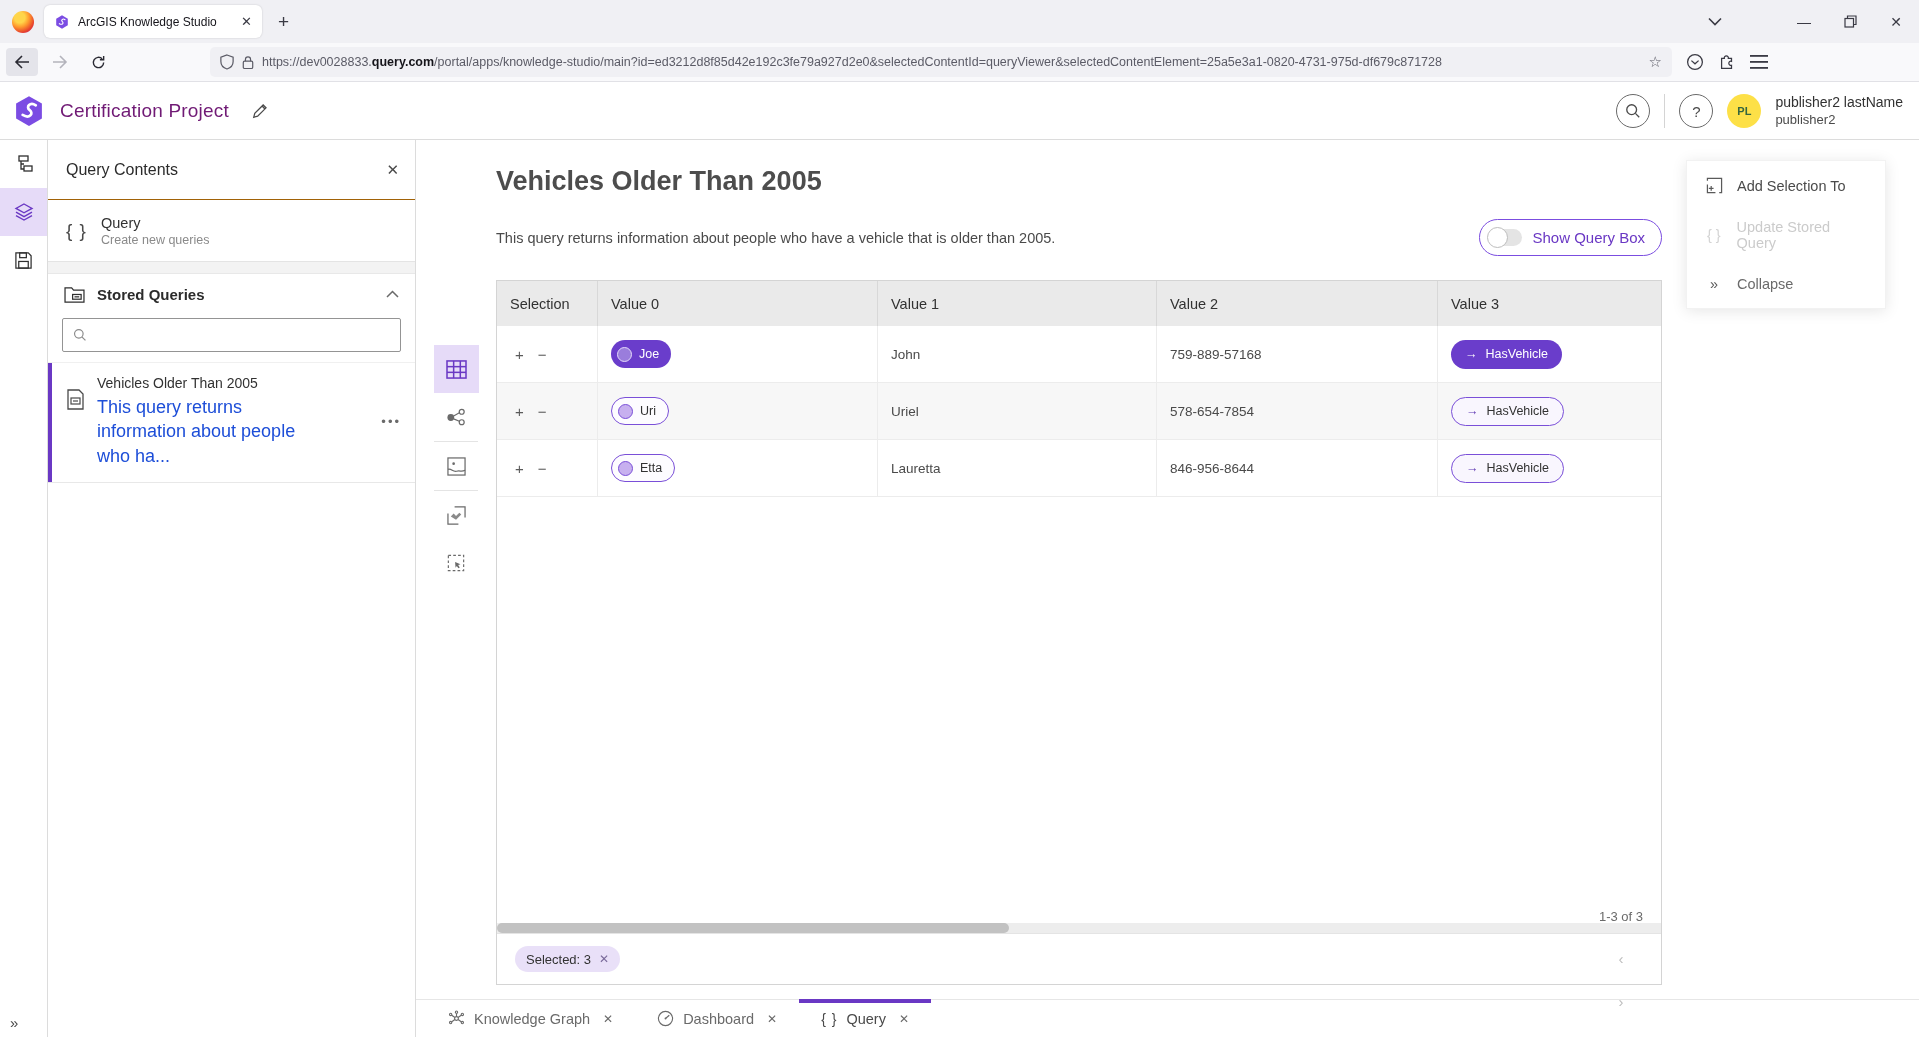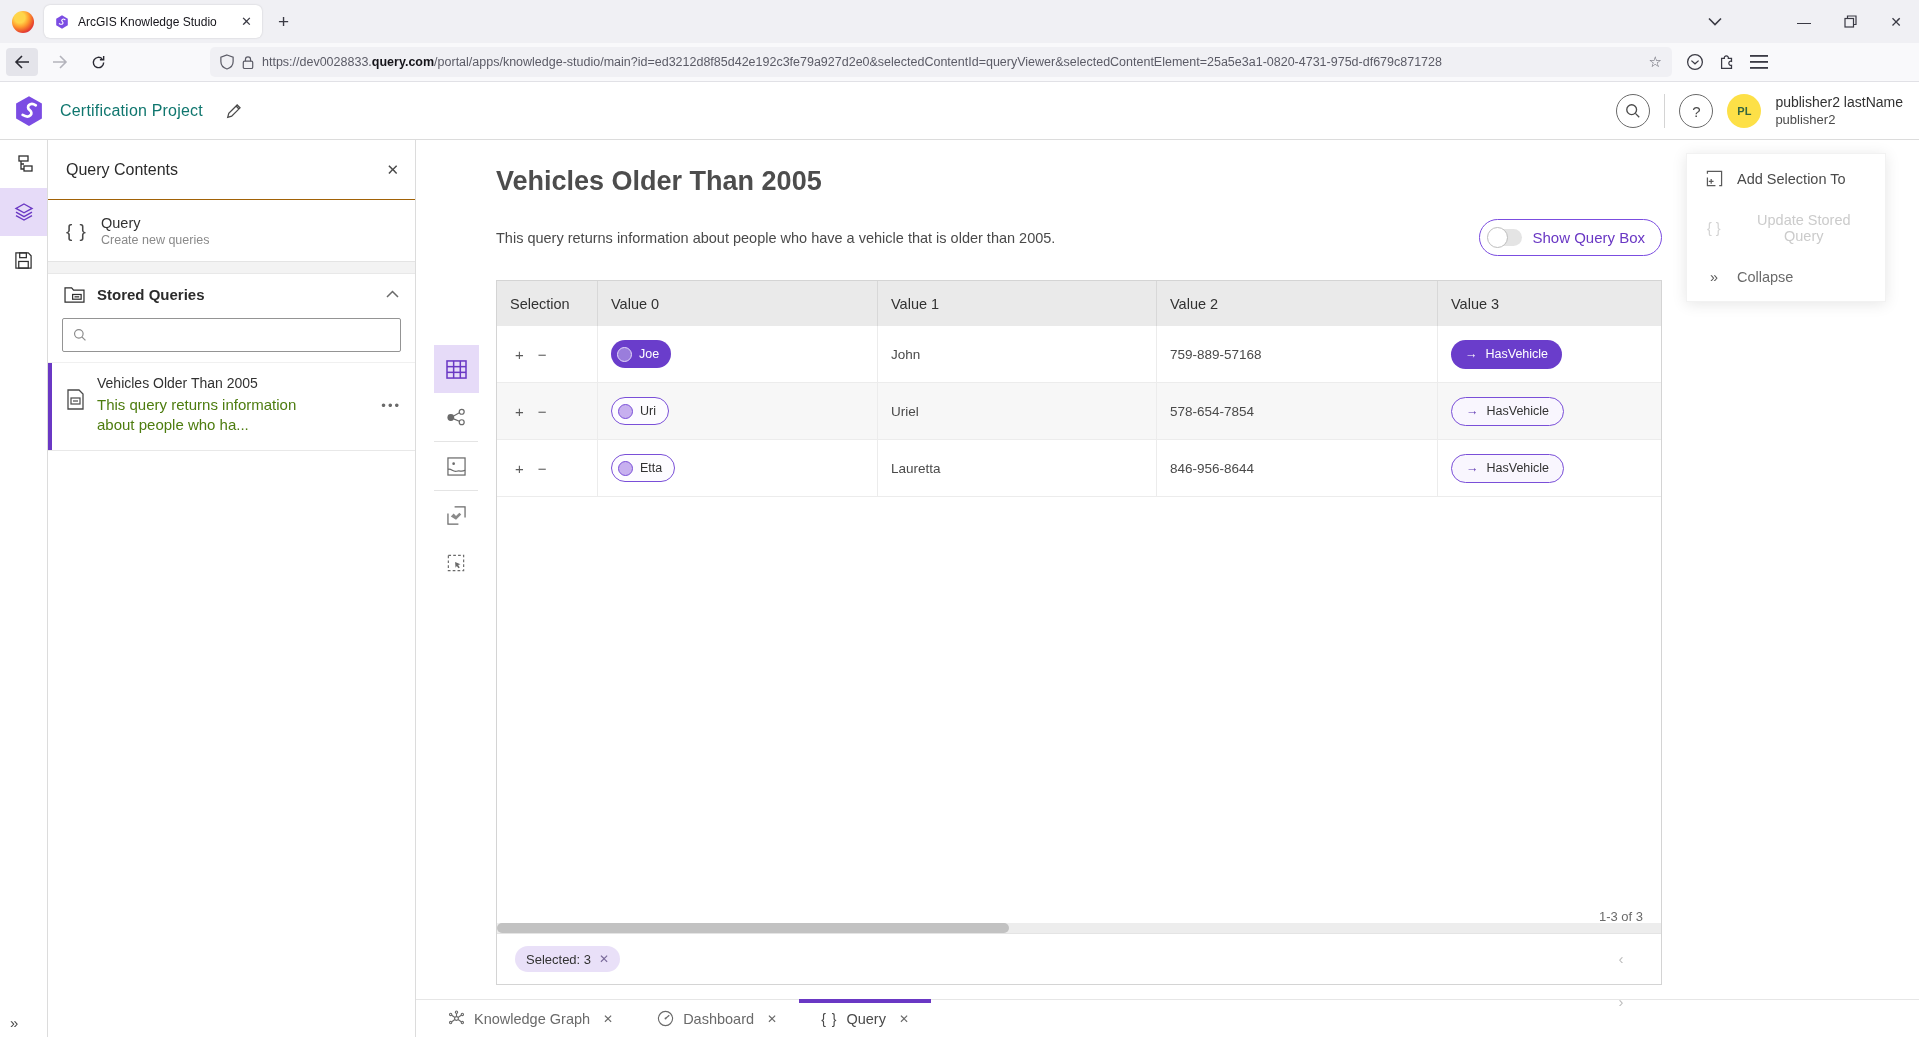--- a/index.html
+++ b/index.html
@@ -27,21 +27,21 @@
   .urlbar { flex:0 0 auto; width:1462px; height:30px; margin-left:96px; background:#f0f0f4; border-radius:5px;
             display:flex; align-items:center; padding:0 10px; gap:8px; }
   .url-text { font-size:12.5px; color:#5b5b66; white-space:nowrap; overflow:hidden; flex:1; }
   .url-text b { color:#15141a; font-weight:bold; }
   .url-star { color:#5b5b66; font-size:15px; }
   .toolbar-icons { display:flex; align-items:center; gap:14px; margin-left:14px; color:#3a3a44; }
 
   
   .app-header { height:58px; background:#fff; border-bottom:1px solid #dcdcdc; display:flex; align-items:center; position:relative; }
   .app-logo { width:34px; height:34px; margin:0 14px 0 12px; }
-  .app-title { font-size:16px; color:#0f766e; letter-spacing:.2px; }
+  .app-title { font-size:19px; color:#701a75; letter-spacing:.2px; }
   .edit-pencil { margin-left:22px; color:#4a4a4a; }
   .header-right { position:absolute; right:16px; top:0; height:58px; display:flex; align-items:center; gap:14px; }
   .circle-btn { width:34px; height:34px; border:1px solid #6a6a6a; border-radius:50%; display:flex; align-items:center; justify-content:center; color:#4a4a4a; font-size:15px; }
   .hdr-divider { width:1px; height:34px; background:#d4d4d4; }
   .avatar { width:34px; height:34px; border-radius:50%; background:#fde047; color:#35663f; font-size:11px; font-weight:bold; display:flex; align-items:center; justify-content:center; }
   .user-block { line-height:1.25; }
   .user-name { font-size:14px; color:#323232; }
   .user-sub { font-size:13px; color:#4a4a4a; }
 
   
@@ -62,21 +62,21 @@
   .qi-sub { font-size:12.5px; color:#8a8a8a; margin-top:2px; }
   .panel-gap { height:12px; background:#f3f3f3; border-bottom:1px solid #e8e8e8; }
   .stored-header { height:40px; display:flex; align-items:center; gap:12px; padding:0 16px 0 16px; }
   .stored-title { font-size:15px; color:#2b2b2b; font-weight:bold; flex:1; }
   .search-wrap { margin:4px 14px 10px 14px; }
   .search-box { height:34px; border:1px solid #949494; border-radius:2px; background:#fff; display:flex; align-items:center; padding:0 10px; gap:8px; }
   .search-input { border:none; outline:none; background:transparent; font-size:13px; flex:1; font-family:"Liberation Sans",sans-serif; }
   .stored-item { position:relative; display:flex; gap:12px; padding:12px 14px 14px 18px; border-bottom:1px solid #e8e8e8; border-top:1px solid #f0f0f0; }
   .stored-item .accent { position:absolute; left:0; top:0; bottom:0; width:4px; background:#6a38c4; }
   .si-title { font-size:14px; color:#323232; margin-bottom:4px; }
-  .si-desc { font-size:15px; color:#4d7c0f; line-height:1.35; width:210px; }
+  .si-desc { font-size:18px; color:#1d4ed8; line-height:1.35; width:210px; }
   .si-menu { color:#6a6a6a; font-size:13px; letter-spacing:2px; margin-left:auto; align-self:center; }
 
   .content { flex:1; display:flex; flex-direction:column; position:relative; background:#fff; }
   .content-top { flex:1; display:flex; min-height:0; }
   .viewer-rail { width:80px; display:flex; flex-direction:column; align-items:center; padding-top:205px; }
   .vr-item { width:45px; height:48px; display:flex; align-items:center; justify-content:center; color:#6a6a6a; }
   .vr-item.active { background:#e6dbf8; color:#6a38c4; }
   .vr-divider { width:44px; height:1px; background:#e4e4e4; margin:0; }
 
   .viewer-main { width:1166px; display:flex; flex-direction:column; position:relative; }
@@ -125,22 +125,22 @@
 
   
   .tabbar { height:38px; border-top:1px solid #e6e6e6; display:flex; align-items:stretch; padding-left:10px; background:#fff; }
   .btab { position:relative; display:flex; align-items:center; gap:9px; padding:0 22px; color:#6a6a6a; font-size:14.5px; }
   .btab .bx { font-size:12px; color:#6a6a6a; margin-left:4px; }
   .btab.active { color:#4a4a4a; }
   .btab.active::before { content:""; position:absolute; left:0; right:0; top:-1px; height:4px; background:#6a38c4; }
   .btab .brace { font-size:14px; letter-spacing:1px; }
 
   
-  .ctx-menu { position:absolute; top:153px; left:1686px; width:200px; background:#fff;
-              box-shadow:0 2px 14px rgba(0,0,0,.10); border:1px solid #f2f2f2; z-index:50;text-align:center; }
+  .ctx-menu { position:absolute; top:160px; left:1686px; width:200px; background:#fff;
+              box-shadow:0 2px 14px rgba(0,0,0,.10); border:1px solid #f2f2f2; z-index:50; }
   .ctx-item { height:49px; display:flex; align-items:center; gap:12px; padding:0 14px 0 16px; font-size:14.5px; color:#4a4a4a; }
   .ctx-item .ci-icon { width:22px; display:flex; justify-content:center; color:#5a5a5a; }
   .ctx-item.disabled { color:#cbcbcb; }
   .ctx-item.disabled .ci-icon { color:#d4d4d4; }
   .ctx-item.plain { color:#6a6a6a; }
 
   svg { display:block; }
 </style>
 </head>
 <body>

